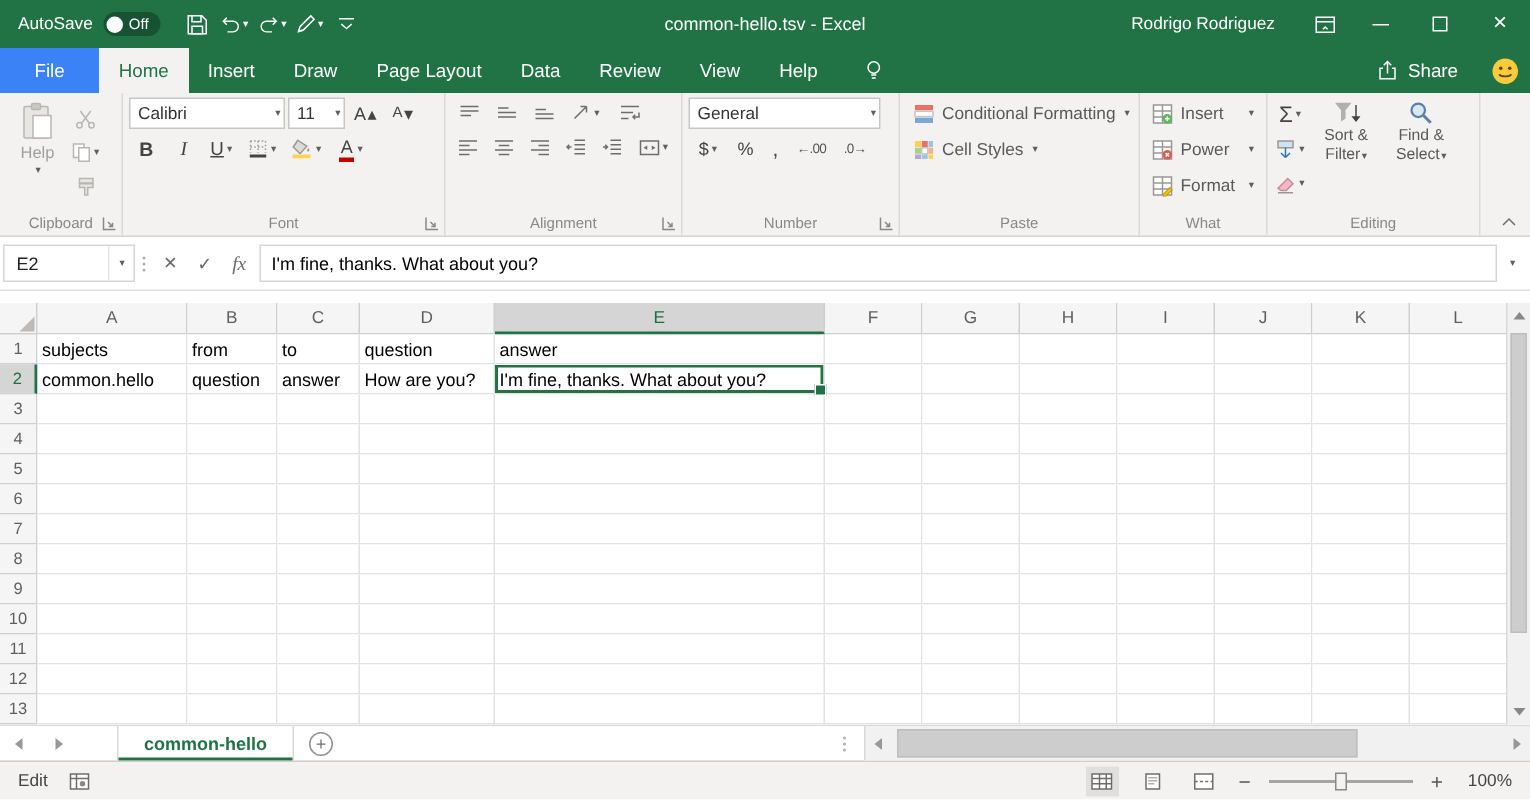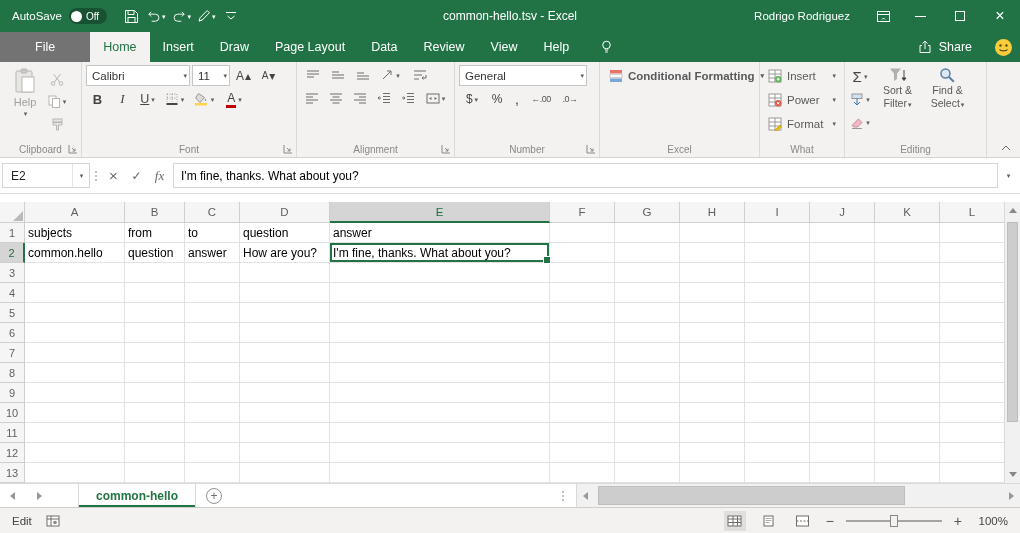--- a/index.html
+++ b/index.html
@@ -19,21 +19,21 @@
   .tb-right { margin-left:auto; display:flex; align-items:center; height:100%; z-index:2; }
   .user-name { font-size:11.5px; margin-right:16px; }
   .tb-iconbtn { width:34px; height:100%; display:flex; align-items:center; justify-content:center; }
   .win-btn { width:40px; height:100%; display:flex; align-items:center; justify-content:center; }
   .min-glyph { width:11px; height:1px; background:#fff; }
   .max-glyph { width:10px; height:10px; border:1px solid #fff; }
   .close-glyph { font-size:16px; line-height:1; }
 
   
   .tabrow { height:30px; background:#217346; display:flex; align-items:stretch; color:#fff; font-size:12.5px; }
-  .file-tab { background:#737373; padding:0 35px; display:flex; align-items:center; }
+  .file-tab { background:#3b82f6; padding:0 23px; display:flex; align-items:center; }
   #ribbon-tabs { display:flex; }
   .rtab { padding:0 13px; display:flex; align-items:center; }
   .rtab.active { background:#f3f2f1; color:#217346; }
   .tellme { display:flex; align-items:center; gap:7px; margin-left:18px; }
   .share { margin-left:auto; display:flex; align-items:center; gap:7px; padding:0 14px; }
   .feedback { width:34px; display:flex; align-items:center; justify-content:center; }
 
   
   .ribbon { height:96px; background:#f3f2f1; display:flex; border-bottom:1px solid #d5d3d1; position:relative; }
   .rg { position:relative; border-right:1px solid #dcdad8; padding:3px 4px 16px 4px; flex:none; }
@@ -57,21 +57,21 @@
   .under-g { text-decoration:underline; font-size:12.5px; color:#444; }
   .afs { font-size:12px; color:#444; position:relative; }
   .acolor { font-size:12px; color:#444; position:relative; padding:0 1px 3px 1px; }
   .acolor::after { content:""; position:absolute; left:0; right:0; bottom:0; height:3px; background:#c00000; }
 
   
   .mini { font-size:9px; color:#555; letter-spacing:-0.5px; }
   .cur-g { font-size:12px; color:#444; }
 
   
-  .style-btn { display:flex; align-items:center; gap:5px; height:21px; padding:0 5px; font-size:11.5px; color:#595959; margin-bottom:3px; white-space:nowrap;font-weight:bold; }
+  .style-btn { display:flex; align-items:center; gap:5px; height:21px; padding:0 5px; font-size:11.5px; color:#595959; margin-bottom:3px; white-space:nowrap; }
   .cells-btn { display:flex; align-items:center; gap:5px; height:21px; padding:0 4px; font-size:11.5px; color:#595959; margin-bottom:3px; }
   .cells-btn .dd { margin-left:auto; }
 
   
   .edit-wrap { display:flex; gap:3px; }
   .edit-col { display:flex; flex-direction:column; gap:2px; padding-top:1px; }
   .big-btn { width:47px; display:flex; flex-direction:column; align-items:center; font-size:10.5px; color:#595959; padding-top:2px; line-height:1.2; text-align:center; }
   .sigma { font-size:15px; color:#444; line-height:1; }
 
   .ribbon-collapse { position:absolute; right:8px; bottom:5px; }
@@ -518,21 +518,38 @@
       <span>
           <svg width="14" height="14" viewBox="0 0 14 14">
             <rect x="1" y="1" width="12" height="3.5" fill="#e57368"></rect>
             <rect x="1" y="5.2" width="12" height="3.5" fill="#fff" stroke="#c8c6c4"></rect>
             <rect x="1" y="9.5" width="12" height="3.5" fill="#7ba7d7"></rect>
           </svg>
         </span>
       <span>Conditional Formatting</span>
       <span class="dd">▾</span>
     </div>
-    <div class="rg-label">Excel</div>
+    <div class="style-btn">
+      <span>
+          <svg width="14" height="14" viewBox="0 0 14 14">
+            <rect x="1" y="1" width="4" height="4" fill="#ffd34d"></rect>
+            <rect x="5.5" y="1" width="4" height="4" fill="#e57368"></rect>
+            <rect x="10" y="1" width="3" height="4" fill="#9dc3e6"></rect>
+            <rect x="1" y="5.5" width="4" height="4" fill="#a9d18e"></rect>
+            <rect x="5.5" y="5.5" width="4" height="4" fill="#fff" stroke="#c8c6c4"></rect>
+            <rect x="10" y="5.5" width="3" height="4" fill="#f4b183"></rect>
+            <rect x="1" y="10" width="4" height="3" fill="#b4a7d6"></rect>
+            <rect x="5.5" y="10" width="4" height="3" fill="#9dc3e6"></rect>
+            <rect x="10" y="10" width="3" height="3" fill="#ffd34d"></rect>
+          </svg>
+        </span>
+      <span>Cell Styles</span>
+      <span class="dd">▾</span>
+    </div>
+    <div class="rg-label">Paste</div>
   </div>
 
   <div class="rg" style="width:85px;">
     <div class="cells-btn">
       <span>
           <svg width="14" height="14" viewBox="0 0 14 14">
             <rect x="1" y="1" width="12" height="12" fill="#fff" stroke="#9a9896"></rect>
             <path d="M1 5h12M1 9h12M7 1v12" stroke="#9a9896"></path>
             <circle cx="10.2" cy="10.2" r="3.2" fill="#5db85c"></circle>
             <path d="M10.2 8.7v3M8.7 10.2h3" stroke="#fff"></path>

